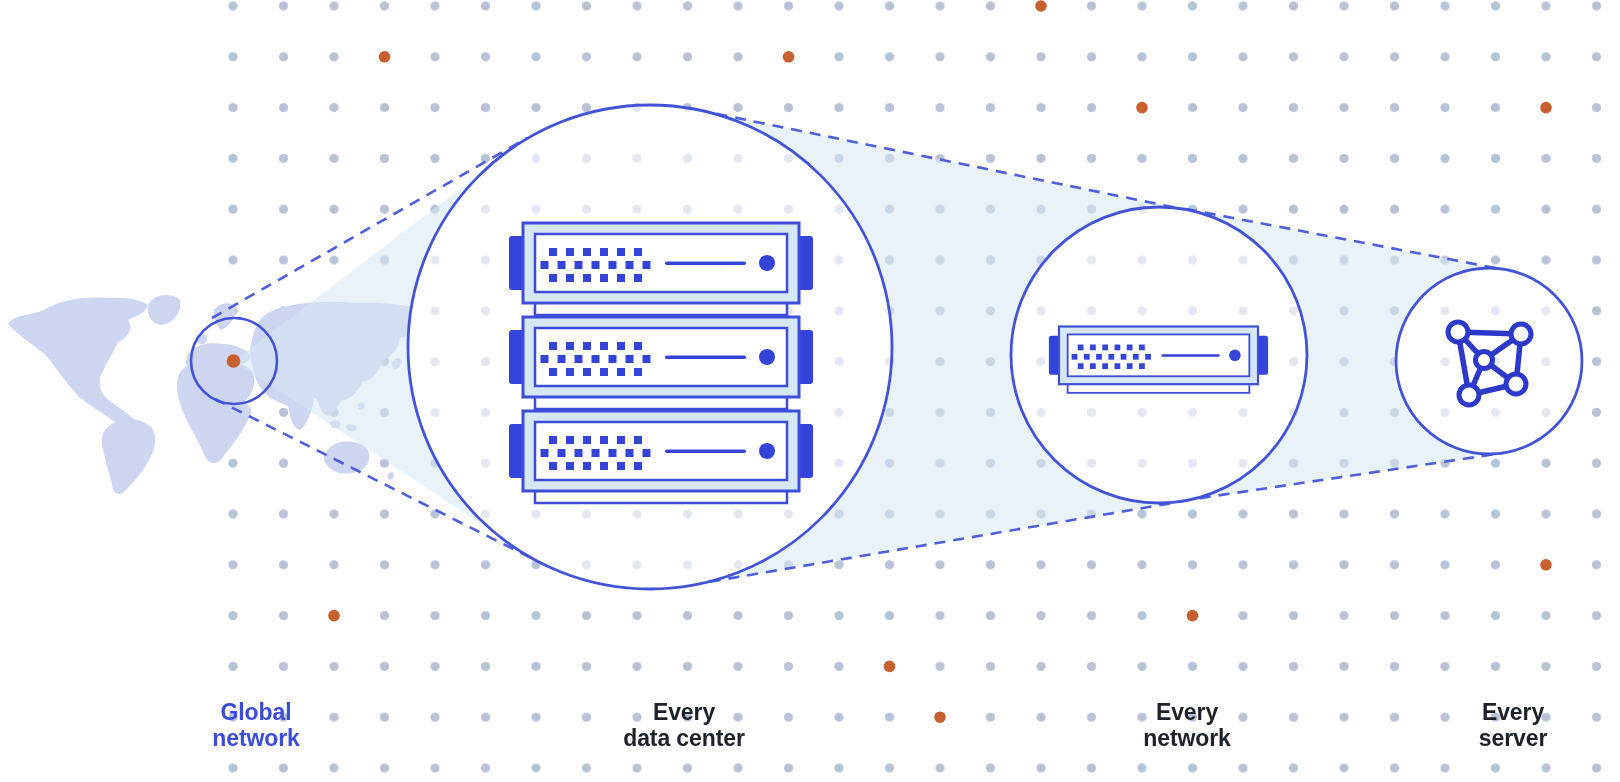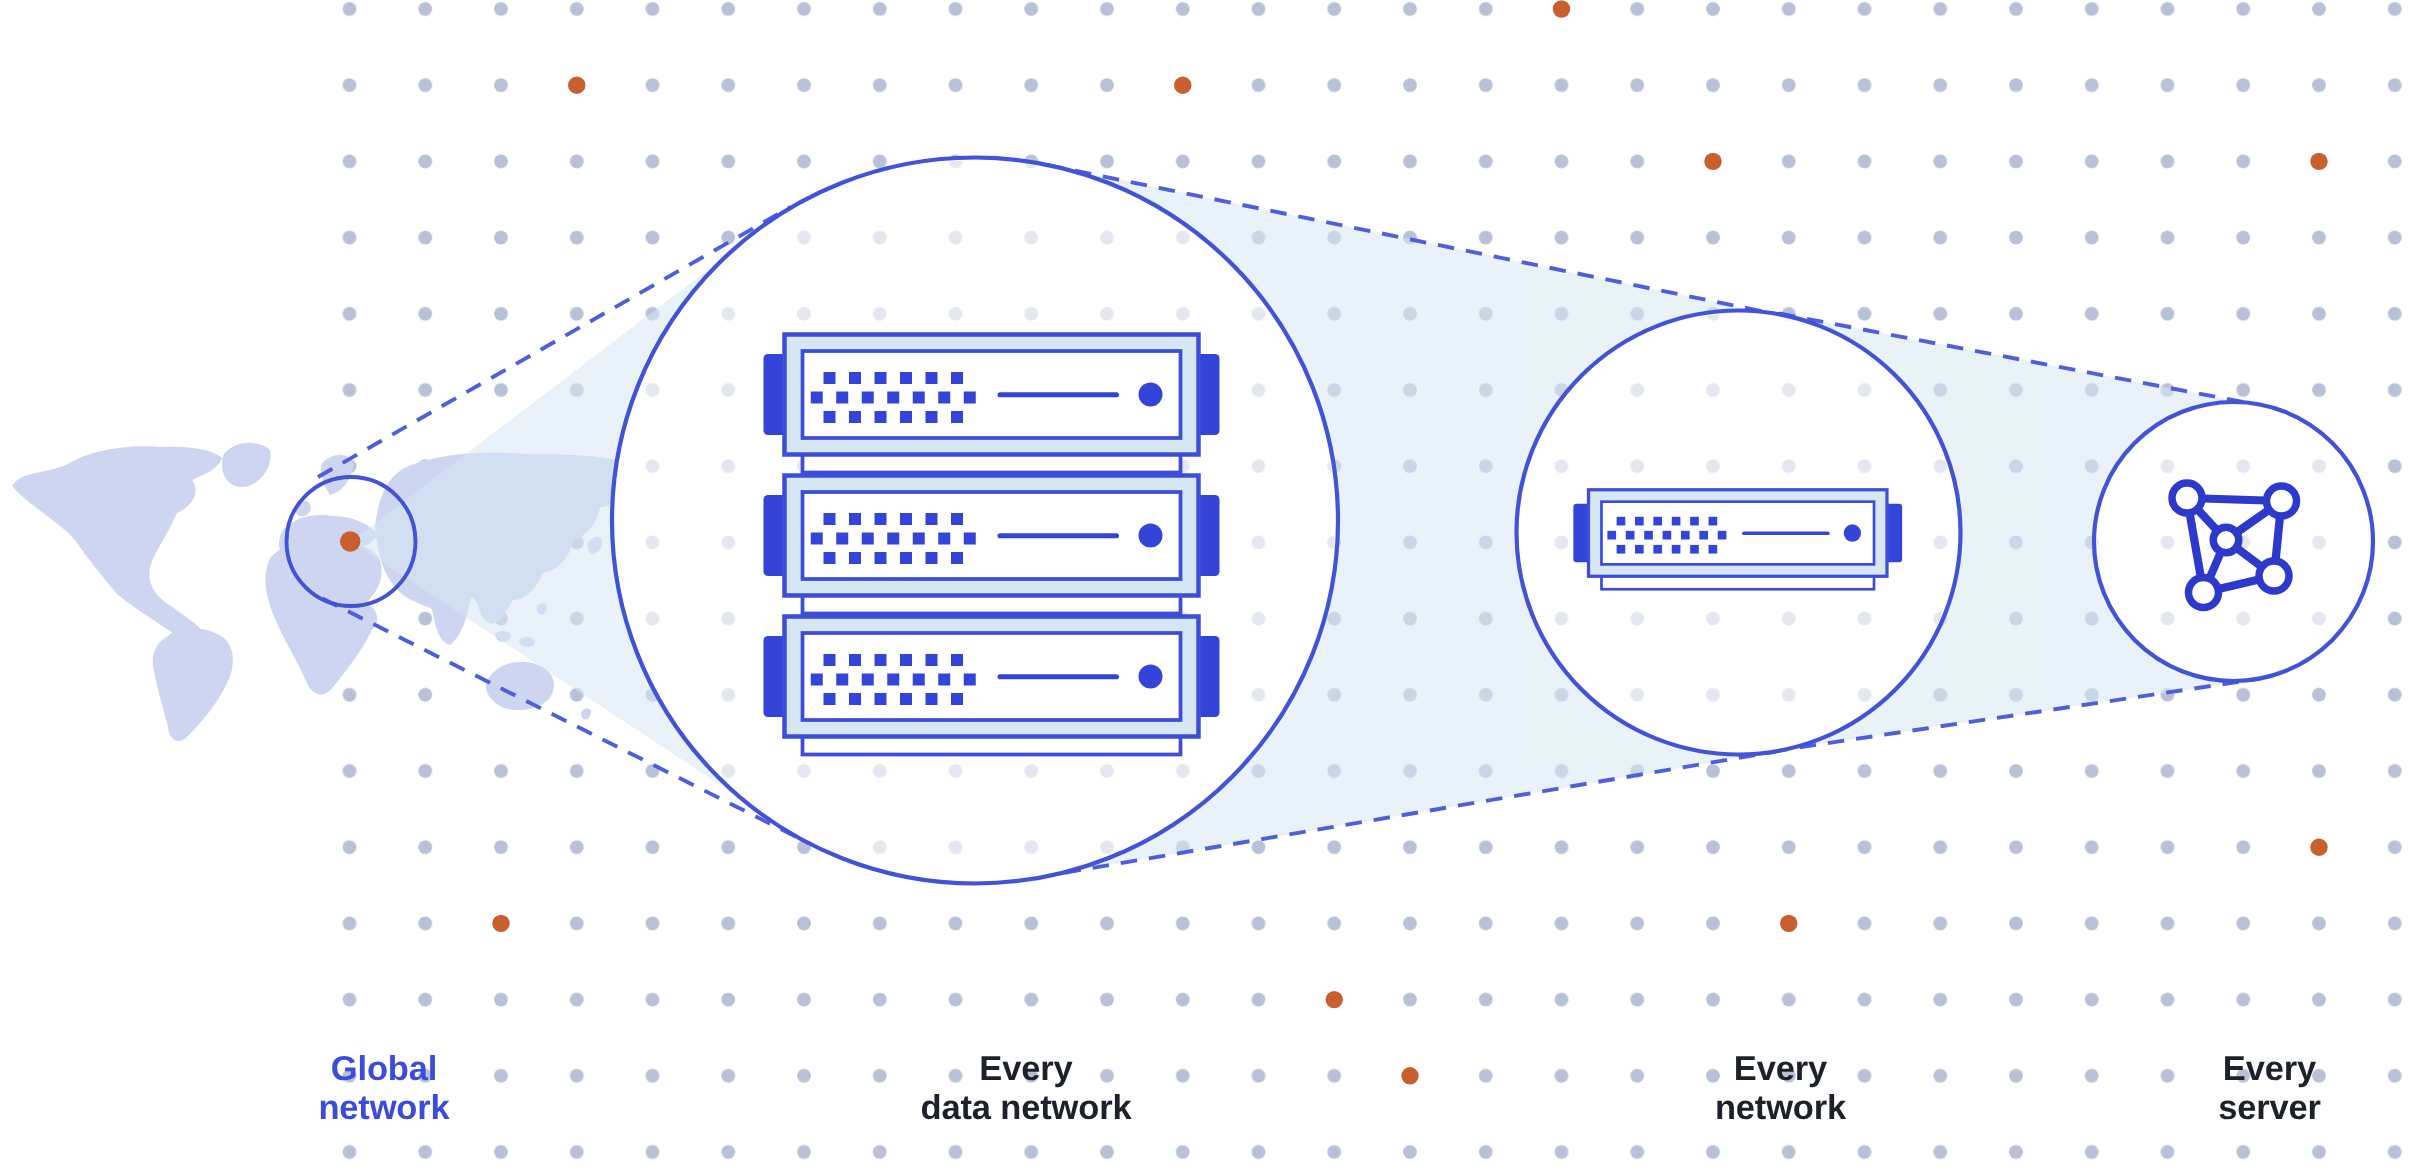--- a/index.html
+++ b/index.html
@@ -166,21 +166,21 @@
         <circle cx="233.5" cy="361" r="6.8" fill="#c75f2e"></circle>
       </g>
 </svg>
 
 <div class="stage-label" style="left: 236px; color: rgb(59, 76, 219);">
   <span>Global</span><br>
   <span>network</span>
 </div>
 <div class="stage-label" style="left: 664px; color: rgb(29, 33, 42);">
   <span>Every</span><br>
-  <span>data network</span>
+  <span>data center</span>
 </div>
 <div class="stage-label" style="left: 1167px; color: rgb(29, 33, 42);">
   <span>Every</span><br>
   <span>network</span>
 </div>
 <div class="stage-label" style="left: 1493px; color: rgb(29, 33, 42);">
   <span>Every</span><br>
   <span>server</span>
 </div>
 

